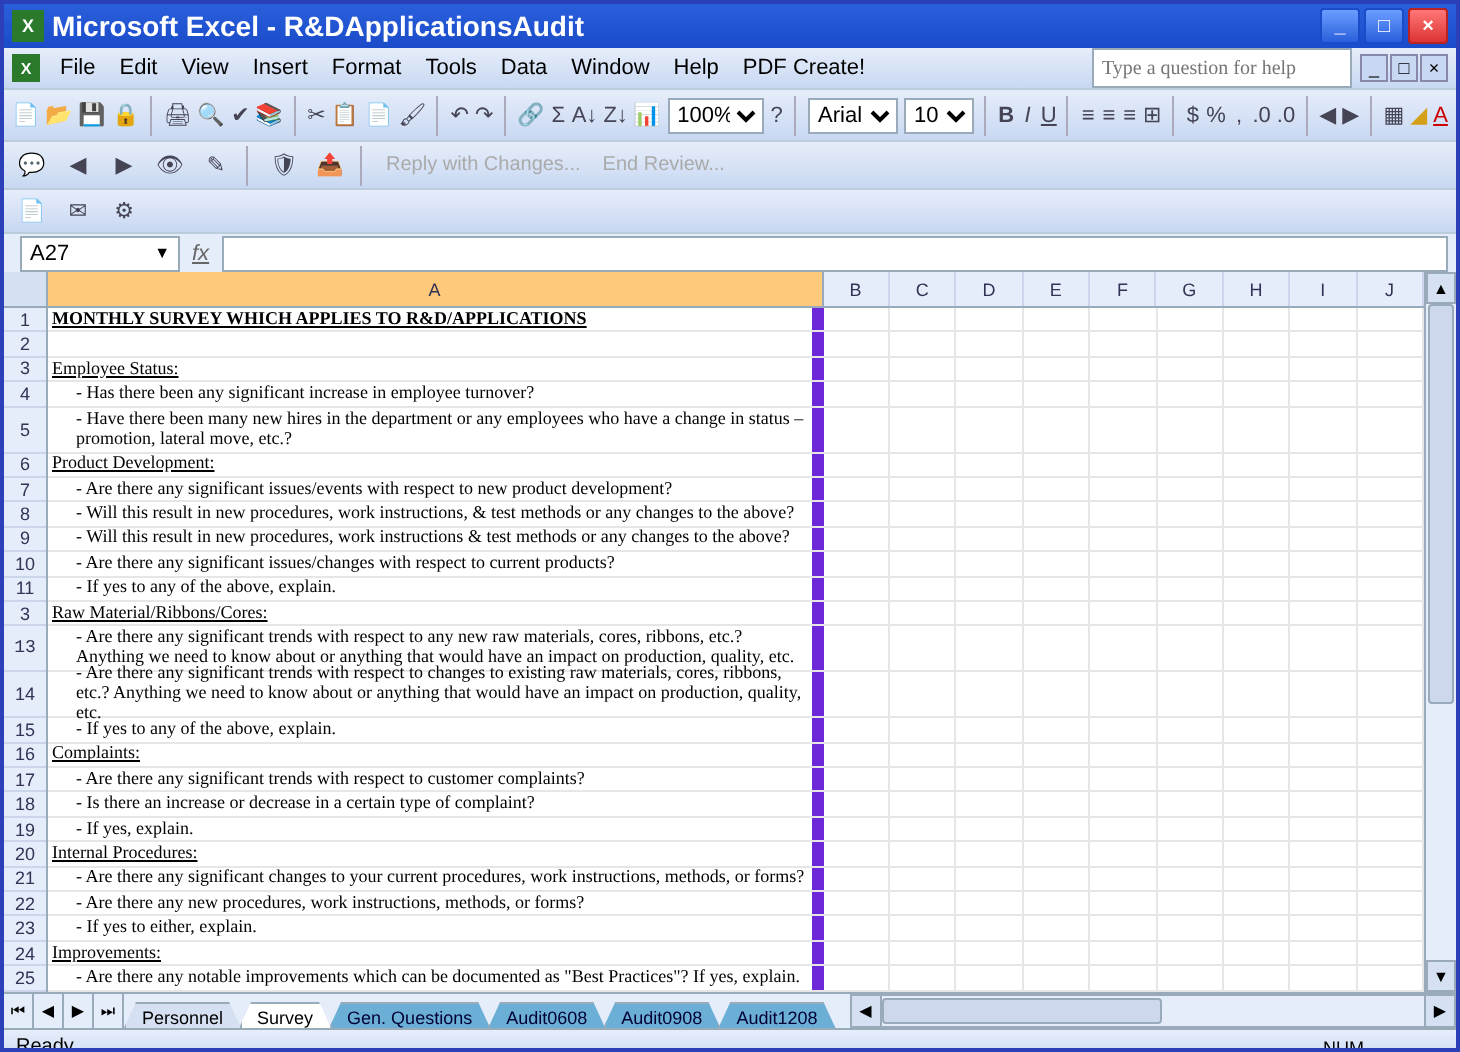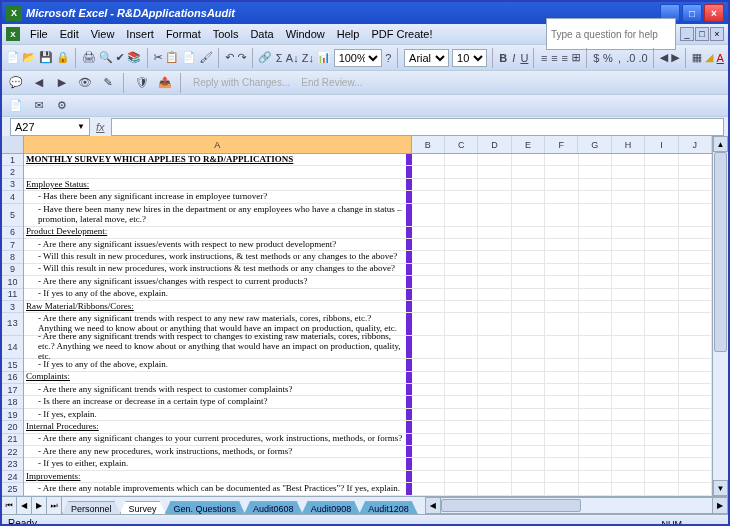--- a/index.html
+++ b/index.html
@@ -1,27 +1,27 @@
 <!DOCTYPE html>
 <html><head>
 <meta charset="utf-8">
 <style>
   * { margin: 0; padding: 0; box-sizing: border-box; }
   body { font-family: Tahoma, Arial, sans-serif; font-size: 11px; background: #33a; overflow: hidden; width: 730px; height: 526px; border: 2px solid #2a3fb8; }
   .titlebar { height: 22px; background: linear-gradient(#2a5fdc,#1a4bc8); color: #fff; display: flex; align-items: center; padding: 0 4px; font-weight: bold; }
   .titlebar .app-icon { width: 16px; height: 16px; background: #2b7a2b; margin-right: 4px; display:flex;align-items:center;justify-content:center;color:#fff;font-size:9px;font-weight:bold; }
-  .titlebar .title { flex: 1; font-size: 11px; font-style: italic; }
+  .titlebar .title { flex: 1; font-size: 14px; }
   .winbtns { display: flex; gap: 2px; }
   .winbtn { width: 20px; height: 18px; background: linear-gradient(#6b9eff,#2a5fdc); border: 1px solid #1a4bc8; border-radius: 2px; color:#fff; display:flex;align-items:center;justify-content:center;font-size:10px;font-weight:bold; }
   .winbtn.close { background: linear-gradient(#f77,#d33); border-color:#b22; }
   .menubar { height: 20px; background: linear-gradient(#e6edfa,#c8d8f2); display: flex; align-items: center; padding: 0 4px; font-size: 11px; }
   .mini-icon { width:14px; height:14px; background:#2b7a2b;color:#fff;font-size:8px;font-weight:bold;display:flex;align-items:center;justify-content:center;margin-right:4px; }
   .menubar span { padding: 2px 6px; cursor: default; }
   .menubar .help-box { margin-left: auto; }
-  .help-box input { width: 130px; height: 32px; font-size: 10px; border: 1px solid #9ab; padding: 0 4px; color: #888; }
+  .help-box input { width: 130px; height: 20px; font-size: 10px; border: 1px solid #9ab; padding: 0 4px; color: #888; font-family: Liberation Serif, serif; }
   .winctrl-sm { display:flex; gap:1px; margin-left:4px; }
   .winctrl-sm div { width:14px;height:14px;background:#c8d8f2;border:1px solid #88a;font-size:9px;display:flex;align-items:center;justify-content:center; }
   .toolbar { height: 26px; background: linear-gradient(#e6edfa,#c8d8f2); border-top: 1px solid #bcd; display: flex; align-items: center; padding: 0 4px; gap: 3px; }
   .tbtn { width: 20px; height: 20px; display:flex;align-items:center;justify-content:center; font-size:11px; color:#445; border-radius:3px; }
   .sep { width: 4px; height: 20px; border-left: 1px solid #aab; margin: 0 2px; }
   .font-sel { height:18px; border:1px solid #9ab; font-size:11px; background:#fff; }
   .toolbar2 { height: 24px; background: linear-gradient(#e6edfa,#c8d8f2); border-top:1px solid #bcd; display:flex;align-items:center;padding:0 4px;gap:3px; font-size:10px;color:#999; }
   .toolbar3 { height: 22px; background: linear-gradient(#e6edfa,#c8d8f2); border-top:1px solid #bcd; display:flex;align-items:center;padding:0 4px;gap:3px; }
   .namebox-row { height: 20px; background:#e6edfa; display:flex; align-items:center; border-top:1px solid #bcd; }
   .namebox { width: 80px; height: 18px; border:1px solid #9ab; background:#fff; font-size:11px; padding:0 4px; display:flex;align-items:center;justify-content:space-between; margin-left:8px; }

